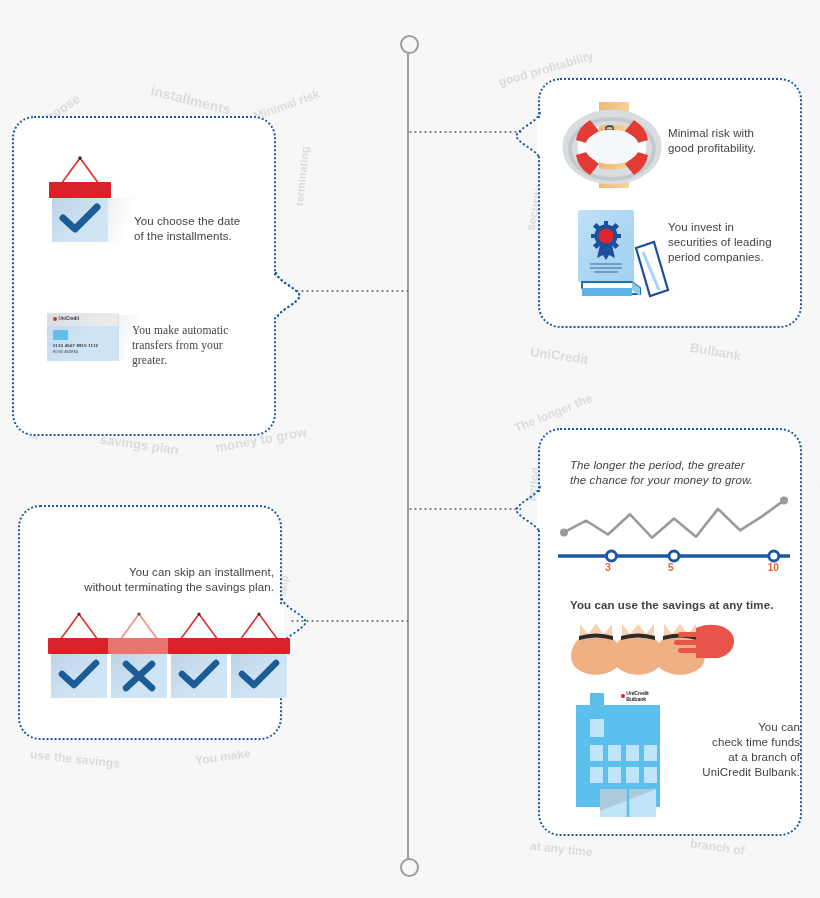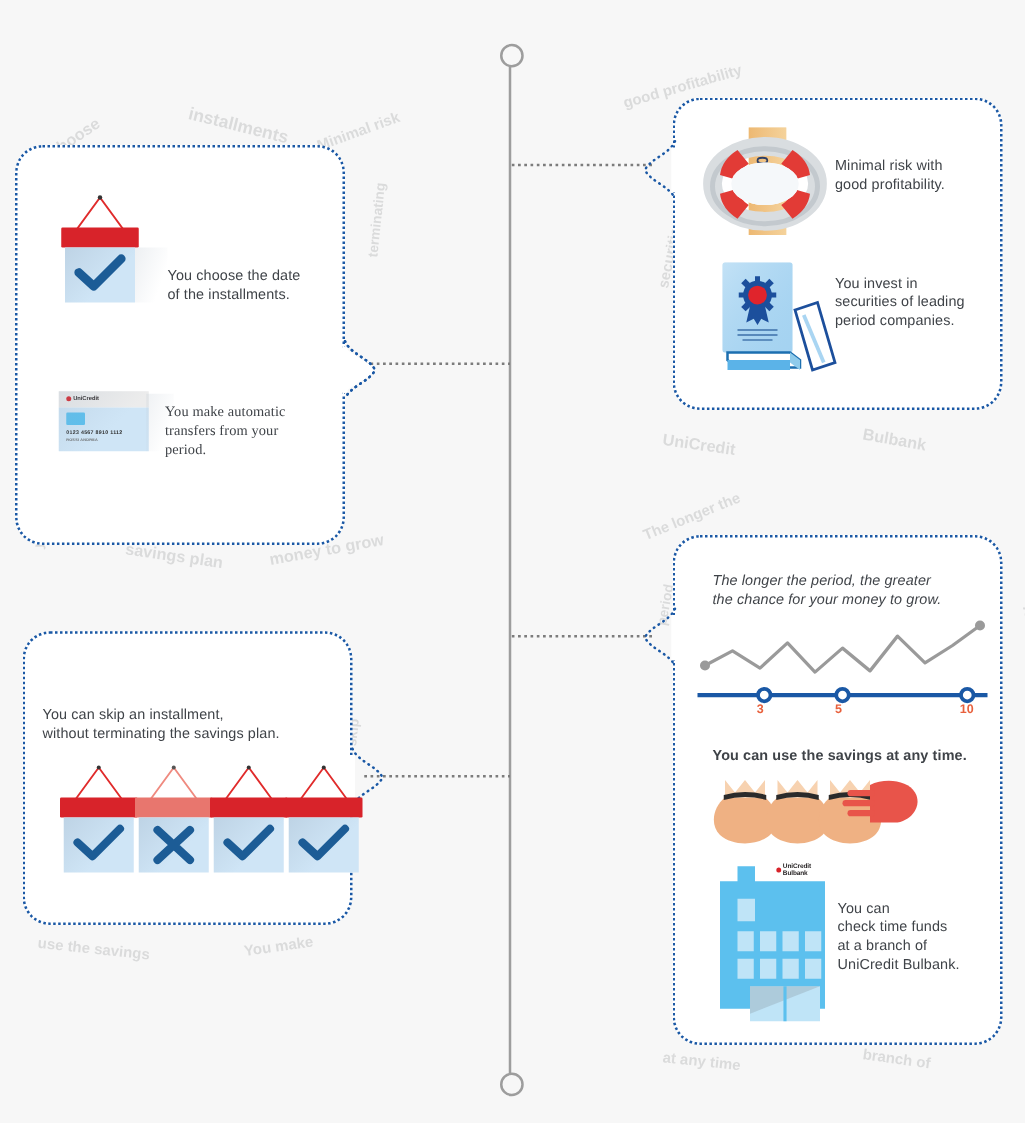--- a/index.html
+++ b/index.html
@@ -192,21 +192,21 @@
       <div class="ucdot"></div>
       <div class="ucname">UniCredit</div>
       <div class="chip"></div>
       <div class="num">0123 4567 8910 1112</div>
       <div class="nm">ROSSI ANDREA</div>
       <div class="shadow"></div>
       <div style="position:absolute;left:70px;top:2px;width:22px;height:46px;
                   background:linear-gradient(110deg,rgba(190,200,210,.25),rgba(190,200,210,0) 75%);"></div>
     </div>
 
-    <div class="txt" style="left:118px;top:205px;width:145px;font-family:Liberation Serif, serif;"><span>You make automatic</span><br><span>transfers from your</span><br><span>period.</span></div>
+    <div class="txt" style="left:118px;top:205px;width:145px;font-family:Liberation Serif, serif;"><span>You make automatic</span><br><span>transfers from your</span><br><span>greater.</span></div>
   </div>
 
   <div class="panel" style="left:538px;top:78px;width:264px;height:250px;">
 
     <svg class="tail" style="left:-28px;top:33px;" width="30" height="46">
       <path d="M28,0 C24,10 8,14 4,23 C8,32 24,36 28,46" fill="none" stroke="#1a58a5" stroke-width="2" stroke-linecap="round" stroke-dasharray="0.5 4"></path>
     </svg>
     <div style="position:absolute;left:-3px;top:38px;width:6px;height:36px;background:#fff;"></div>
 
     <div style="position:absolute;left:26px;top:22px;">
@@ -280,21 +280,21 @@
     <div class="txt" style="left:128px;top:140px;width:140px;"><span>You invest in</span><br><span>securities of leading</span><br><span>period companies.</span></div>
   </div>
 
   <div class="panel" style="left:18px;top:505px;width:264px;height:235px;">
 
     <svg class="tail" style="left:260px;top:92px;" width="30" height="46">
       <path d="M2,0 C6,10 22,14 26,23 C22,32 6,36 2,46" fill="none" stroke="#1a58a5" stroke-width="2" stroke-linecap="round" stroke-dasharray="0.5 4"></path>
     </svg>
     <div style="position:absolute;left:258px;top:97px;width:6px;height:36px;background:#fff;"></div>
 
-    <div class="txt" style="left:14px;top:58px;width:240px;"><span>You can skip an installment,</span><br><span>without terminating the savings plan.</span></div>
+    <div class="txt" style="left:14px;top:58px;width:240px;text-align:right;"><span>You can skip an installment,</span><br><span>without terminating the savings plan.</span></div>
 
     <div class="cal" style="left:28px;top:105px;">
       <svg class="strings" width="62" height="30" viewBox="0 0 62 30">
         <path d="M31,2 L12,28 M31,2 L50,28" stroke="#e02b2b" stroke-width="1.5" fill="none"></path>
         <circle cx="31" cy="2" r="1.6" fill="#333"></circle>
       </svg>
       <div class="bar"></div>
         <div class="body"></div>
         <div class="shadow"></div>
       <svg class="mark" viewBox="0 0 46 36">
@@ -412,16 +412,16 @@
         <rect x="30" y="104" width="56" height="28" fill="#bfe4f7"></rect>
         <path d="M30,104 L86,104 L30,126 Z" fill="#9fb7c4" opacity=".55"></path>
         <line x1="58" y1="104" x2="58" y2="132" stroke="#5cc0ee" stroke-width="2.5"></line>
       </svg>
       <div class="sign" style="left:48px;top:4px;padding:1px 2px;">
         <div class="signdot"></div>
         <div class="signtxt">UniCredit Bulbank</div>
       </div>
     </div>
 
-    <div class="txt" style="left:130px;top:290px;width:130px;"><span>You can</span><br><span>check time funds</span><br><span>at a branch of</span><br><span>UniCredit Bulbank.</span></div>
+    <div class="txt" style="left:130px;top:290px;width:130px;text-align:right;"><span>You can</span><br><span>check time funds</span><br><span>at a branch of</span><br><span>UniCredit Bulbank.</span></div>
   </div>
 
 </div>
 
 </body></html>

